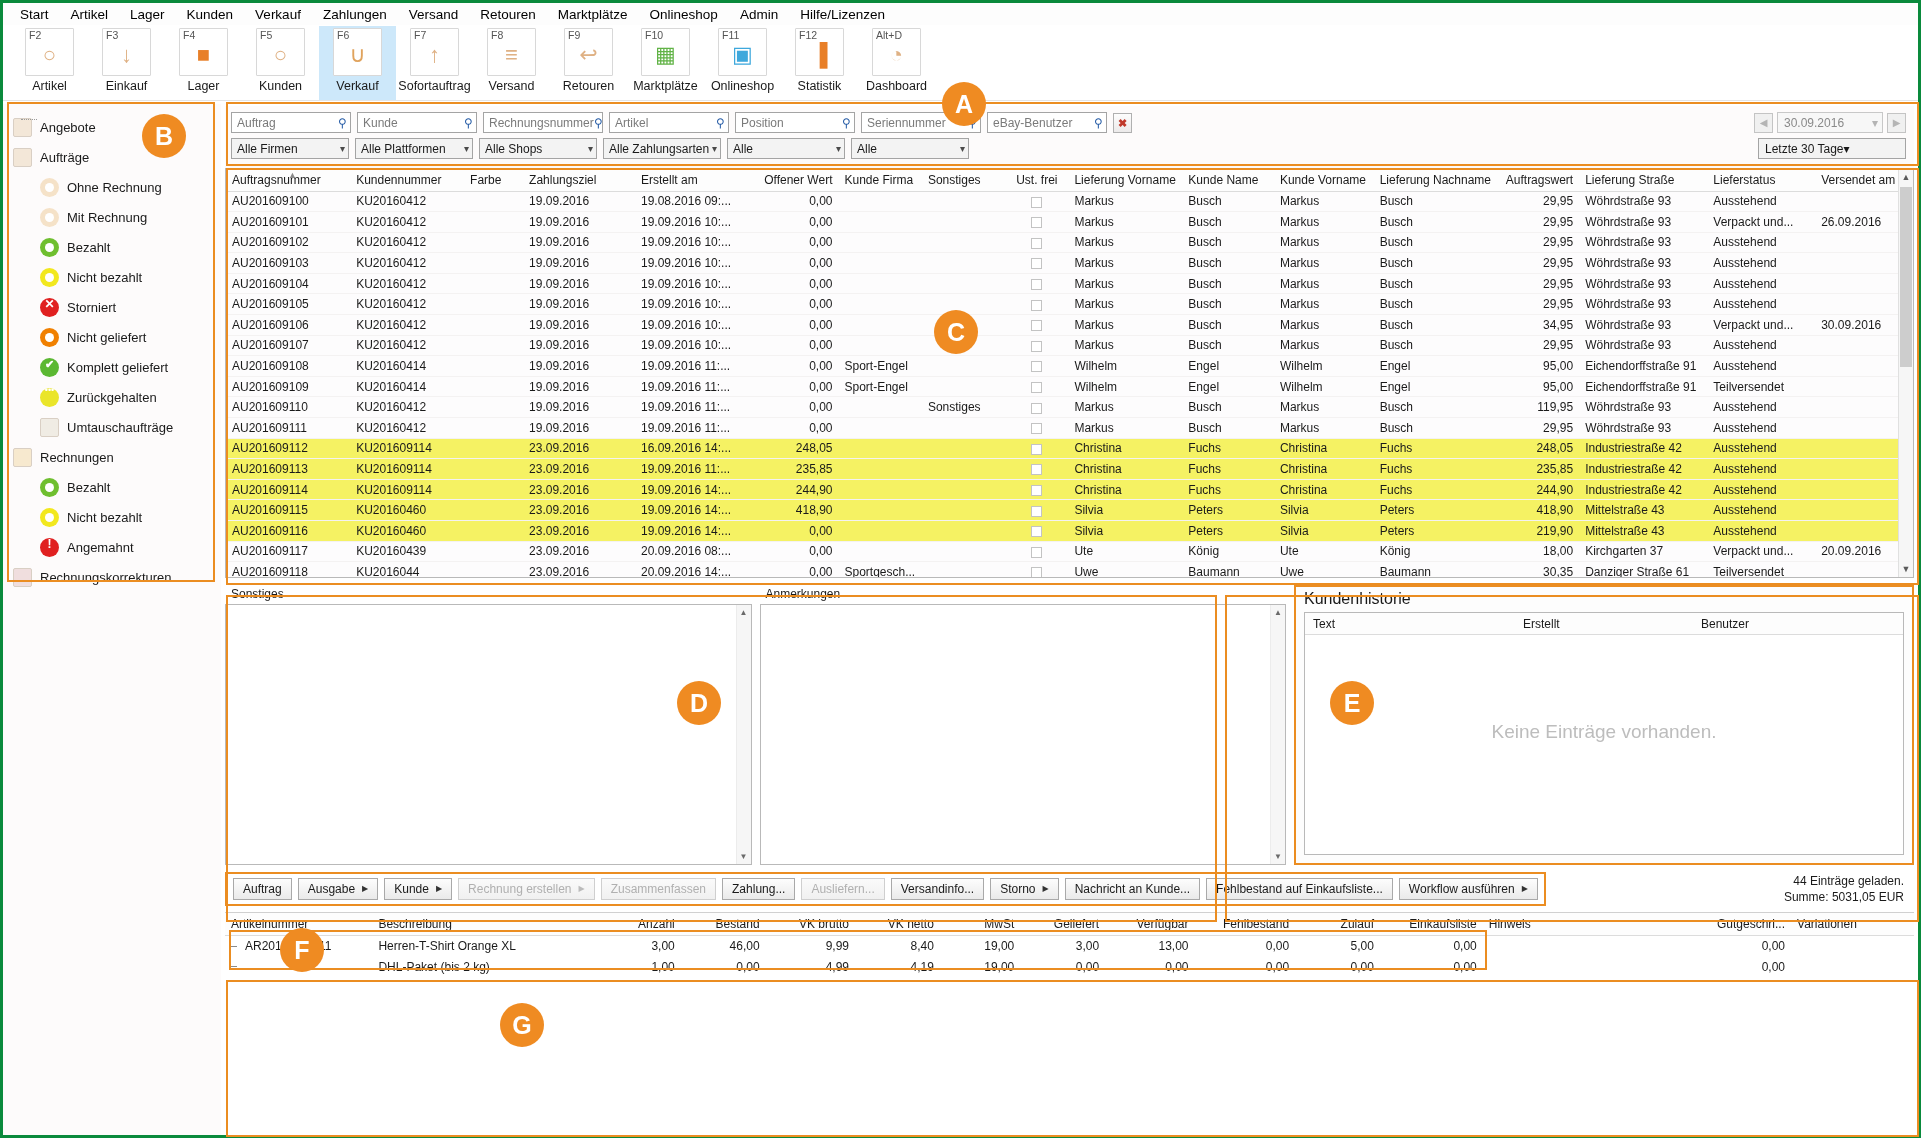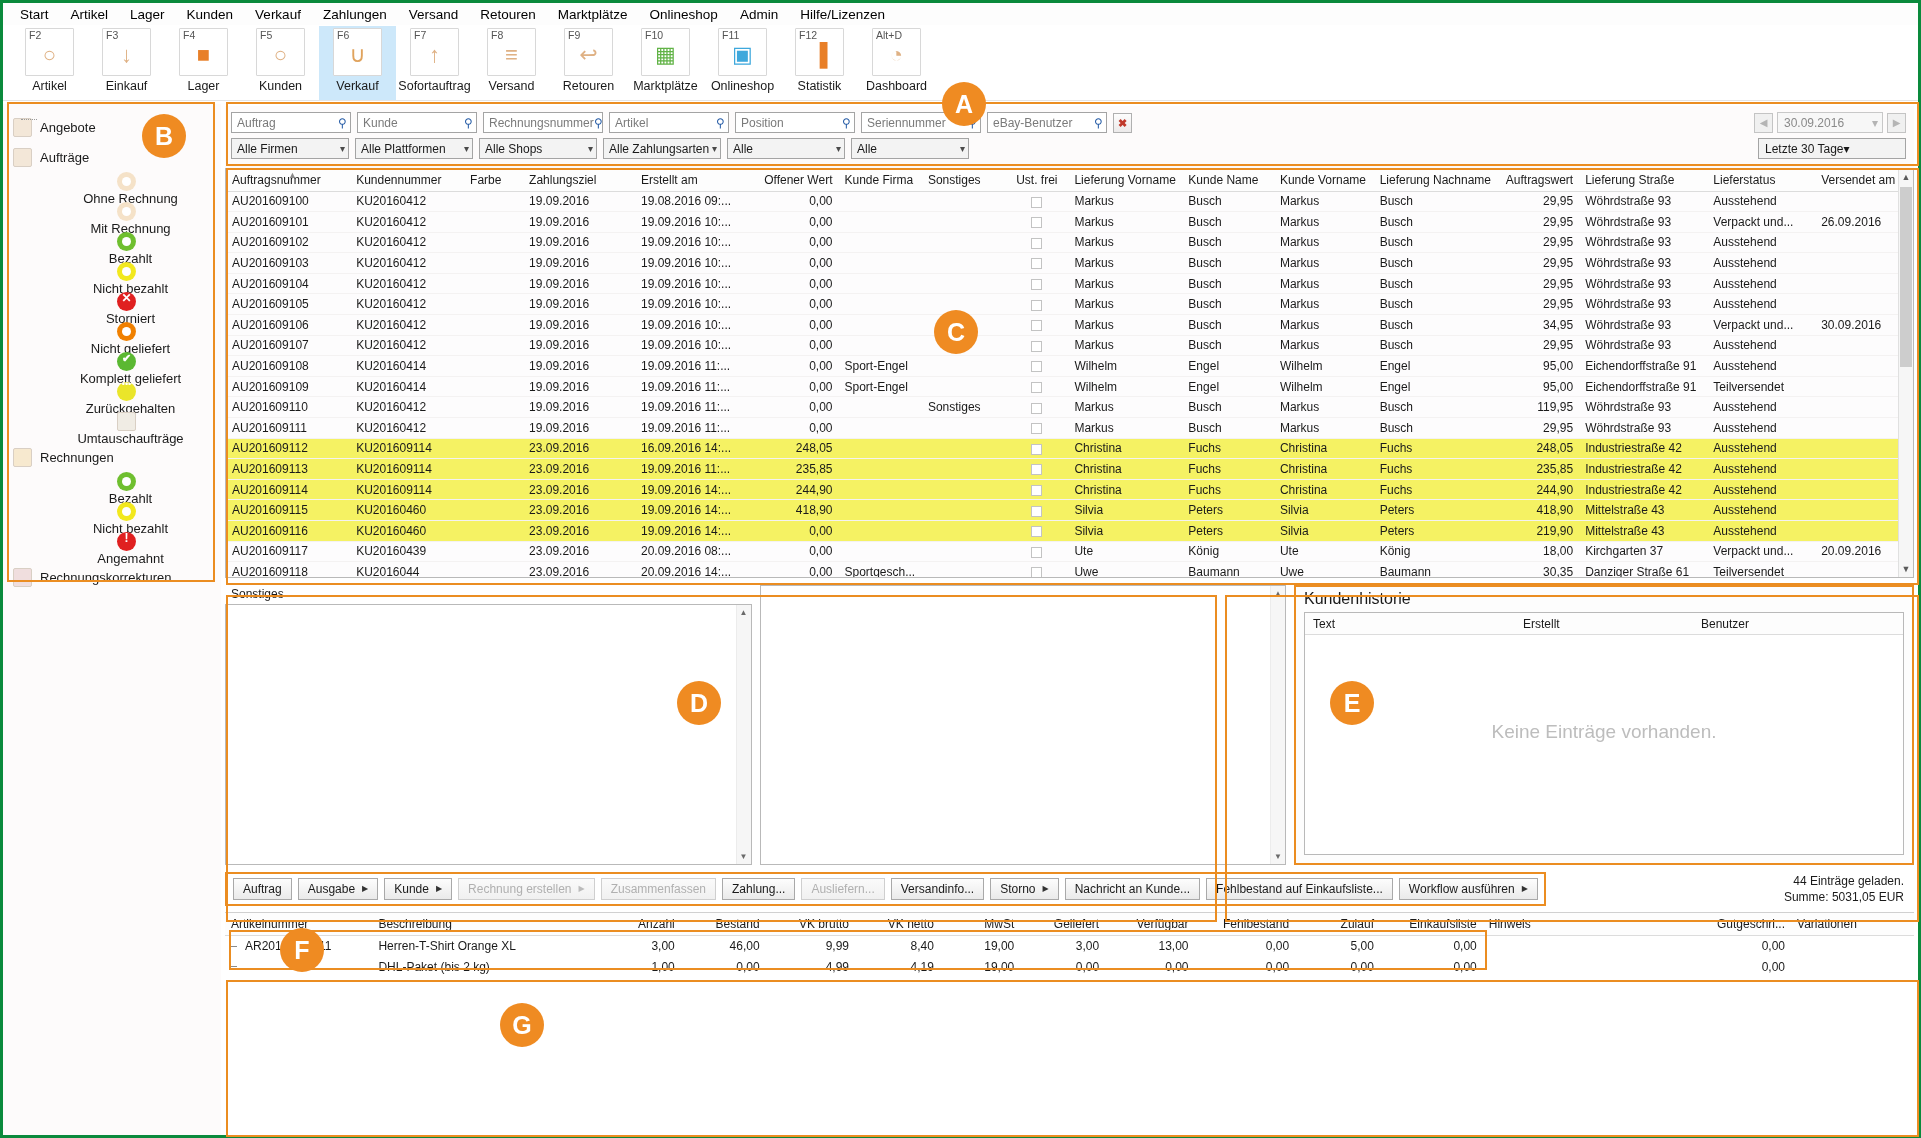--- a/index.html
+++ b/index.html
@@ -103,21 +103,21 @@
   }
   .tree-item {
     display: flex;
     align-items: center;
     height: 30px;
     padding-left: 6px;
     font-size: 13px;
     color: #1a1a1a;
     white-space: nowrap;
   }
-  .tree-item.lvl2 { padding-left: 33px; flex-direction: column; }
+  .tree-item.lvl2 { padding-left: 33px; }
   .tree-item .tico {
     width: 19px; height: 19px;
     margin-right: 8px;
     border-radius: 50%;
     flex: 0 0 auto;
     position: relative;
   }
   .tree-item .tico.doc {
     border-radius: 2px;
     background: #fdfdfd;
@@ -1156,20 +1156,21 @@
         <div class="panel" style="flex:1;">
           <div class="ptitle">Sonstiges</div>
           <div class="memo">
             <div class="vscroll2">
               <div class="a up">▲</div>
               <div class="a dn">▼</div>
             </div>
           </div>
         </div>
         <div class="panel" style="flex:1;">
+          <div class="ptitle">Anmerkungen</div>
           <div class="memo">
             <div class="vscroll2">
               <div class="a up">▲</div>
               <div class="a dn">▼</div>
             </div>
           </div>
         </div>
         <div class="histpanel">
           <div class="ptitle2">Kundenhistorie</div>
           <div class="addbtn">Hinzufügen</div>

